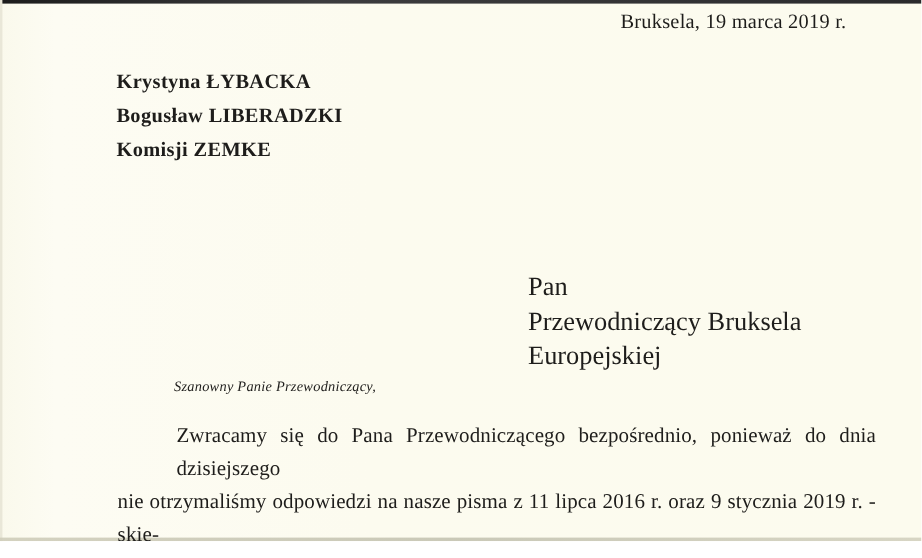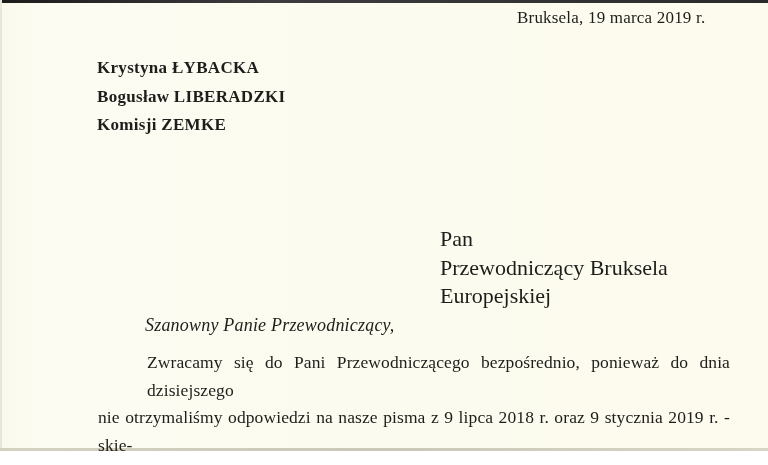--- a/index.html
+++ b/index.html
@@ -60,21 +60,21 @@
     font-size: 22px;
     line-height: 28.5px;
     margin-top: 32px;
   }
   .recipient .r-name { font-weight: bold; letter-spacing: 0.2px; }
   .greeting {
     position: absolute;
     top: 315px;
     left: 145px;
     font-style: italic;
-    font-size: 18px;
+    font-size: 12px;
     letter-spacing: 0.2px;
   }
   .body-text {
     position: absolute;
     top: 349px;
     left: 98px;
     width: 632px;
     font-size: 17.5px;
     line-height: 27.7px;
     letter-spacing: 0.1px;
@@ -109,19 +109,19 @@
   </div>
 
   <div class="recipient">
     <div>Pan</div>
     <div>Przewodniczący Bruksela Europejskiej</div>
   </div>
 
   <div class="greeting">Szanowny Panie Przewodniczący,</div>
 
   <div class="body-text">
-    <div class="jline indent">Zwracamy się do Pani Przewodniczącego bezpośrednio, ponieważ do dnia dzisiejszego</div>
-    <div class="jline">nie otrzymaliśmy odpowiedzi na nasze pisma z 9 lipca 2018 r. oraz 9 stycznia 2019 r. - skie-</div>
+    <div class="jline indent">Zwracamy się do Pana Przewodniczącego bezpośrednio, ponieważ do dnia dzisiejszego</div>
+    <div class="jline">nie otrzymaliśmy odpowiedzi na nasze pisma z 11 lipca 2016 r. oraz 9 stycznia 2019 r. - skie-</div>
     <div class="jline"><span>rowane od Pani komisarz Věry JOUROVEJ w sprawie ustawy represyjnej</span><sup class="fnref">1</sup><span>, która rażąco naru-</span></div>
 
   </div>
 
 </div>
 
 </body></html>

